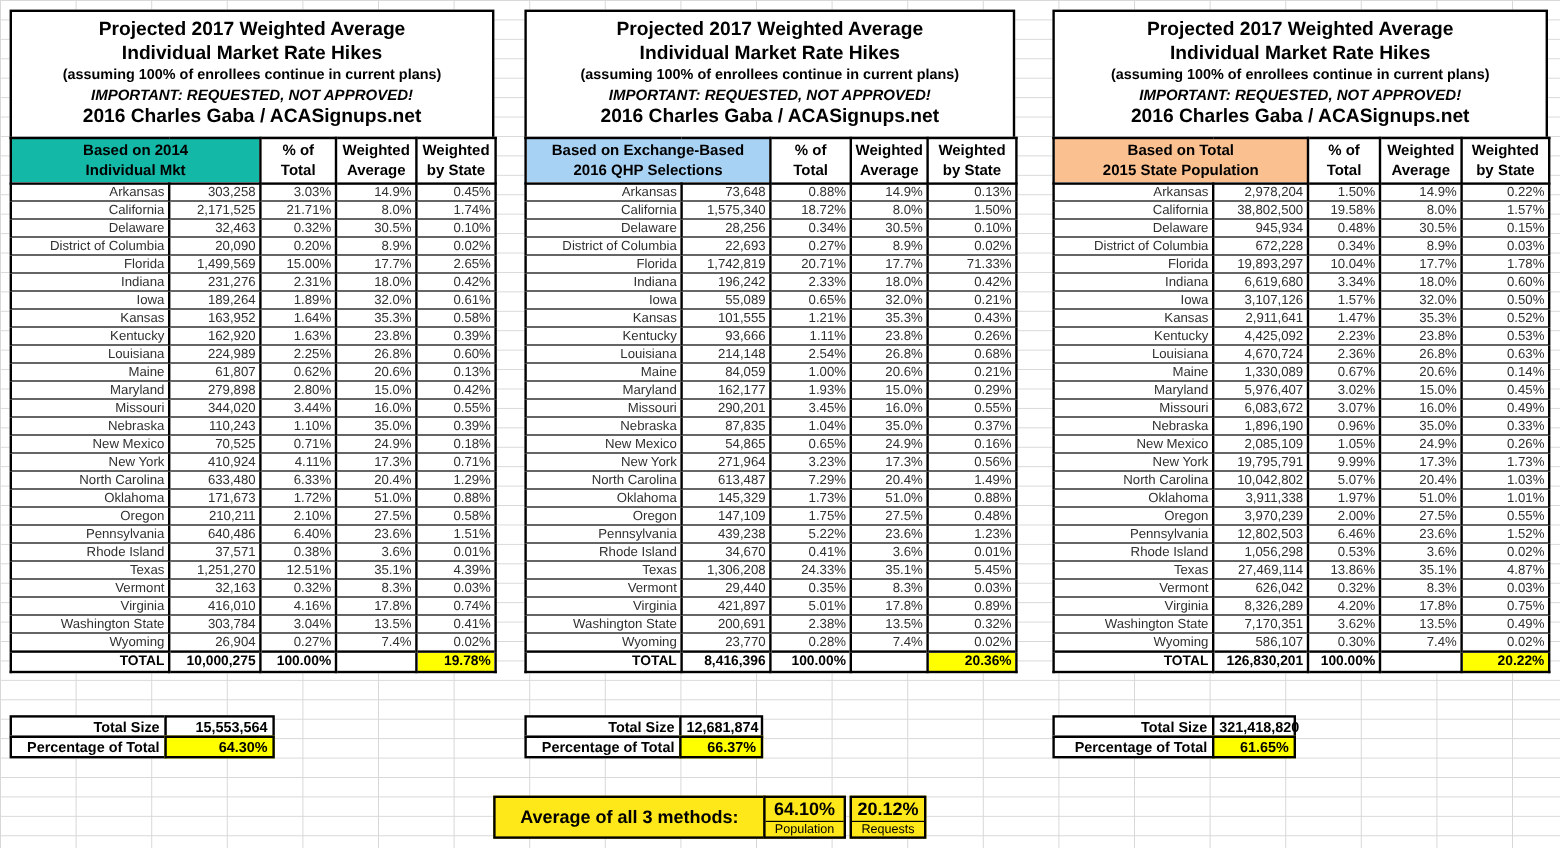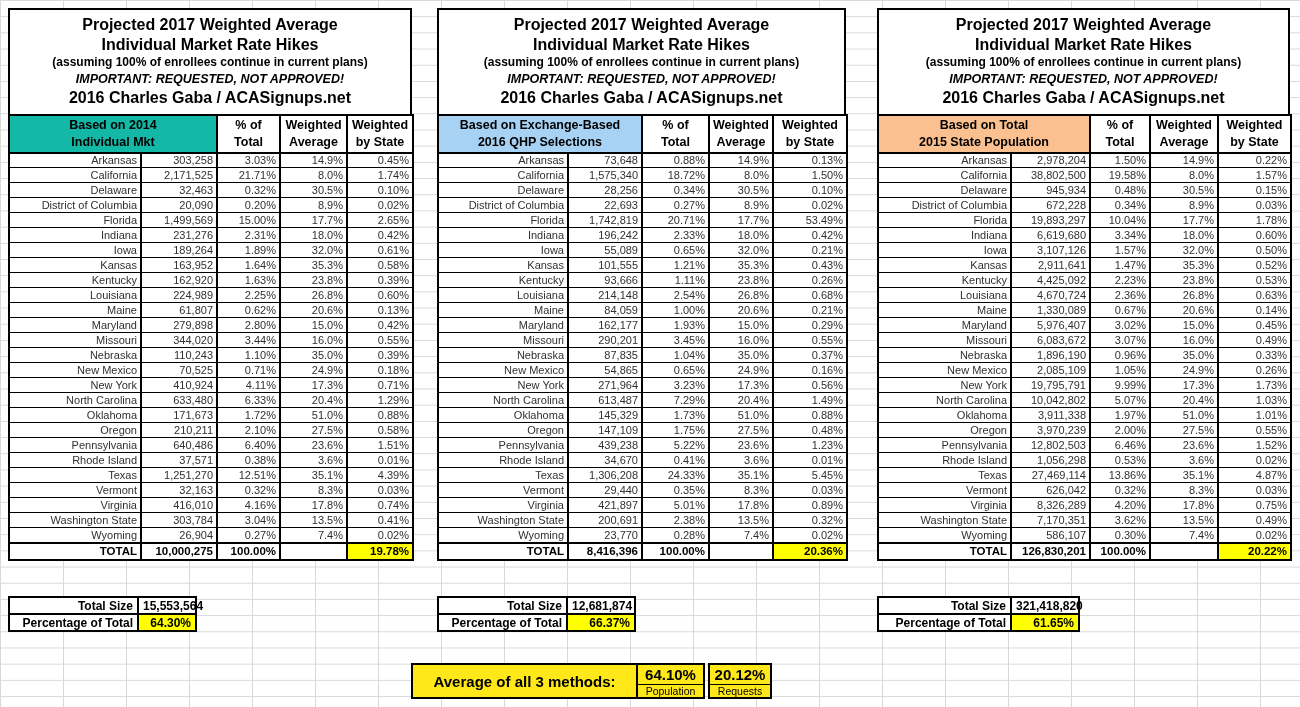--- a/index.html
+++ b/index.html
@@ -48,21 +48,21 @@
   .footer.f1 { left: 8px; }
   .footer.f2 { left: 437px; }
   .footer.f3 { left: 877px; }
   .frow { display: flex; }
   .frow + .frow { margin-top: -2px; }
   .flabel, .fval {
     border: 2px solid #000; font-weight: bold; font-size: 12px; color: #000;
     text-align: right; padding: 1px 4px; height: 19px; background: #fff; white-space: nowrap;
   }
   .fval { margin-left: -2px; }
-  .f1 .flabel { width: 131px; } .f1 .fval { width: 60px; }
+  .f1 .flabel { width: 131px; } .f1 .fval { width: 92px; }
   .f2 .flabel { width: 131px; } .f2 .fval { width: 70px; }
   .f3 .flabel { width: 135px; } .f3 .fval { width: 70px; }
   .fval.yellow { background: #FFFF00; }
 
   .avgbox { position: absolute; left: 411px; top: 663px; display: flex; }
   .avg-label {
     width: 227px; height: 36px; background: #FFE81A; border: 2px solid #000;
     display: flex; align-items: center; justify-content: center;
     font-weight: bold; font-size: 15px; color: #000; white-space: nowrap;
   }
@@ -352,21 +352,21 @@
           <td>22,693</td>
           <td>0.27%</td>
           <td>8.9%</td>
           <td>0.02%</td>
         </tr>
         <tr>
           <td>Florida</td>
           <td>1,742,819</td>
           <td>20.71%</td>
           <td>17.7%</td>
-          <td>53.49%</td>
+          <td>71.33%</td>
         </tr>
         <tr>
           <td>Indiana</td>
           <td>196,242</td>
           <td>2.33%</td>
           <td>18.0%</td>
           <td>0.42%</td>
         </tr>
         <tr>
           <td>Iowa</td>

